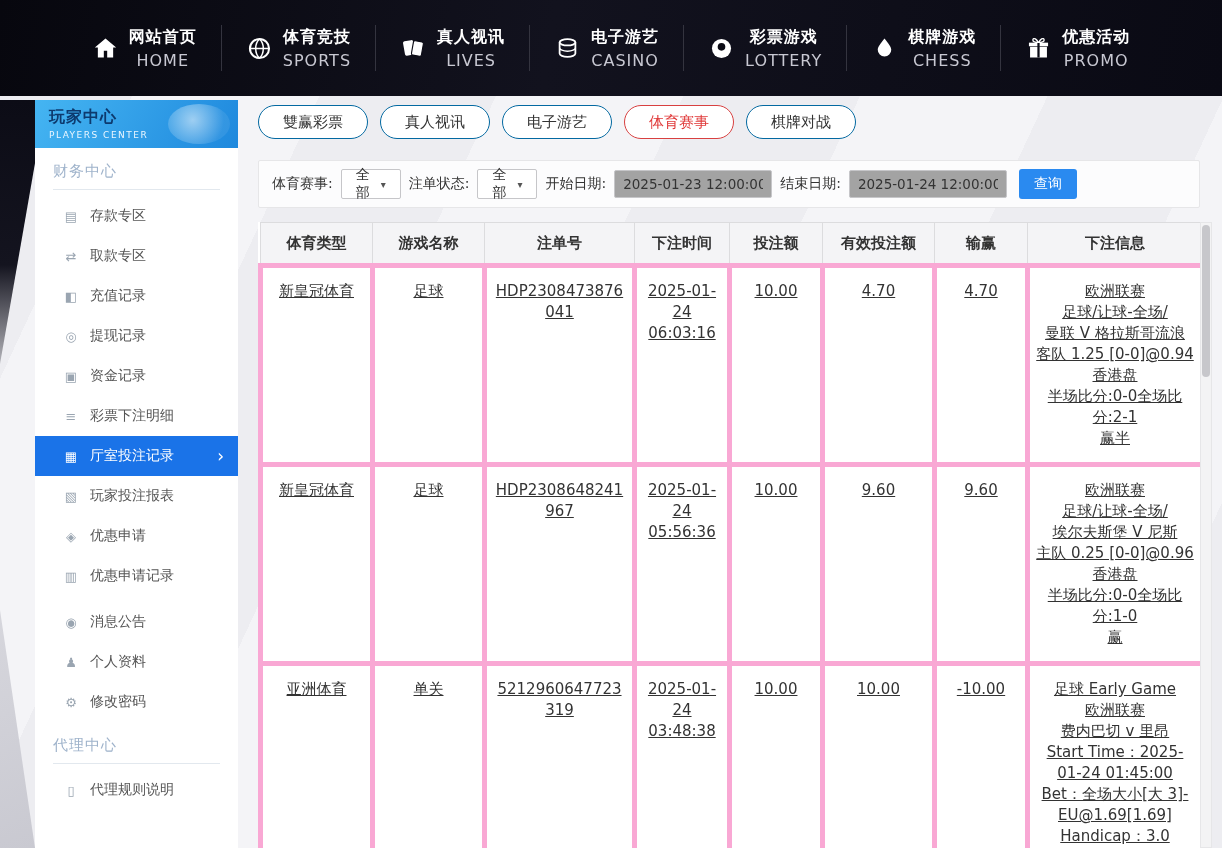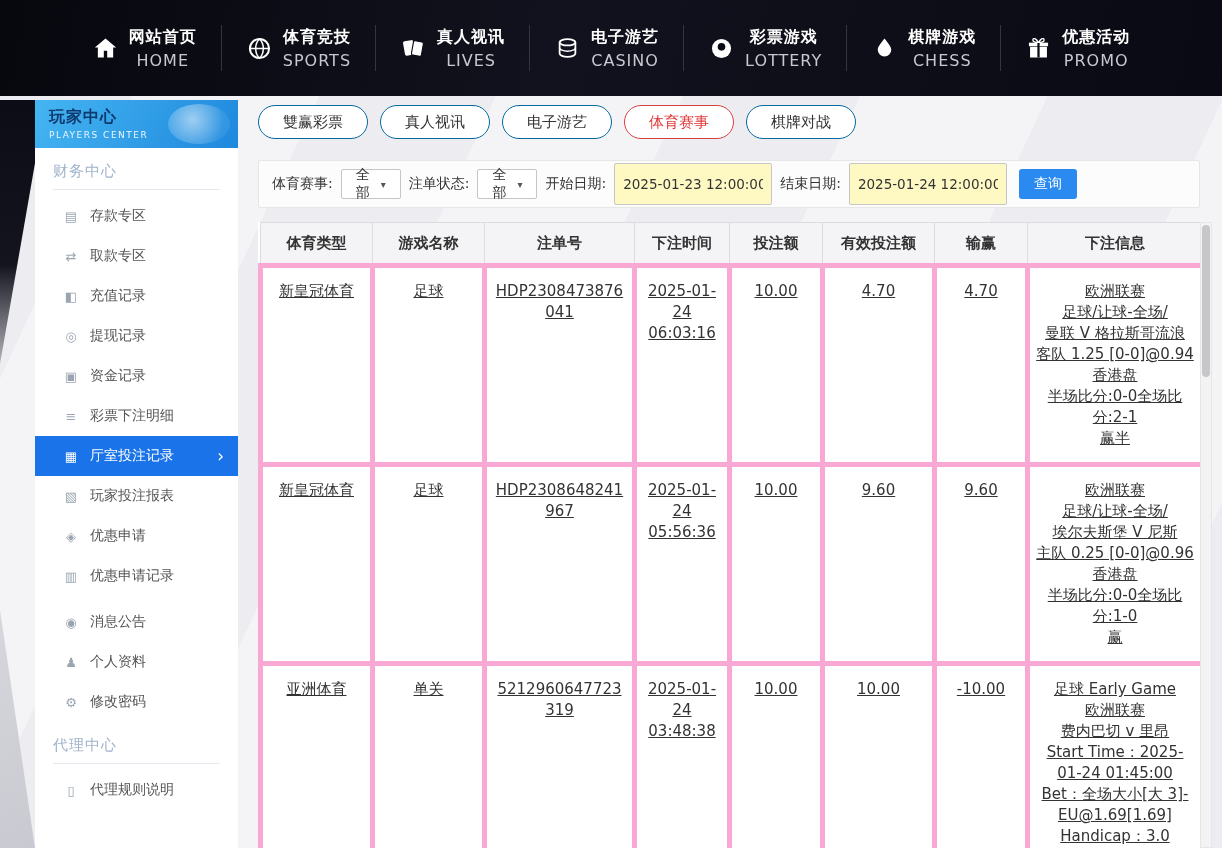--- a/index.html
+++ b/index.html
@@ -54,22 +54,22 @@
     background:#fff;font-size:15px;color:#333;box-sizing:border-box;cursor:pointer;white-space:nowrap;}
   .tab-pill.active{color:#e03a3a;border-color:#d84040;}
 
   .filterbar{margin-top:21px;background:#fcfcfd;border:1px solid #e6e6e8;height:48px;border-radius:2px;
     display:flex;align-items:center;padding:0 13px;gap:8px;box-sizing:border-box;}
   .flabel{font-size:14px;color:#333;white-space:nowrap;}
   .fselect{width:60px;height:30px;border:1px solid #c6c6c9;border-radius:2px;background:#fff;
     display:flex;align-items:center;justify-content:space-between;padding:0 14px;font-size:14px;color:#333;
     box-sizing:border-box;cursor:pointer;}
   .fselect .caret{font-size:10px;color:#555;}
-  .finput{width:158px;height:42px;border:1px solid #c6c6c9;border-radius:2px;font-size:13.5px;color:#333;
-    padding:8px 8px;box-sizing:border-box;background:#fef9c3;font-family:inherit;}
+  .finput{width:158px;height:28px;border:1px solid #c6c6c9;border-radius:2px;font-size:13.5px;color:#333;
+    padding:8px 8px;box-sizing:border-box;background:#a3a3a3;font-family:inherit;}
   .fbtn{height:30px;padding:0 15px;background:#2a8af0;color:#fff;border:none;border-radius:3px;
     font-size:14px;cursor:pointer;margin-left:4px;font-family:inherit;}
 
   .bet-table{margin-top:14px;border-collapse:collapse;width:942px;table-layout:fixed;background:#fff;}
   .bet-table th{background:#f4f4f6;border:1px solid #dcdcde;height:40px;font-size:15px;color:#333;
     font-weight:bold;text-align:center;padding:0 4px;}
   .bet-table td{border:5px solid #f9a8d4;vertical-align:top;padding:13px 6px;text-align:center;
     font-size:15px;color:#333;line-height:21px;background:#fff;text-decoration:underline;}
   td.order-no{word-break:break-all;}
   td.bet-info{white-space:pre-line;word-break:break-word;}

